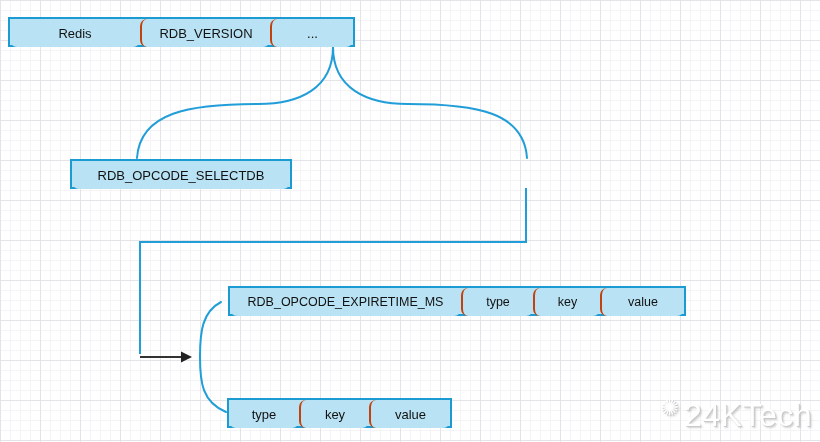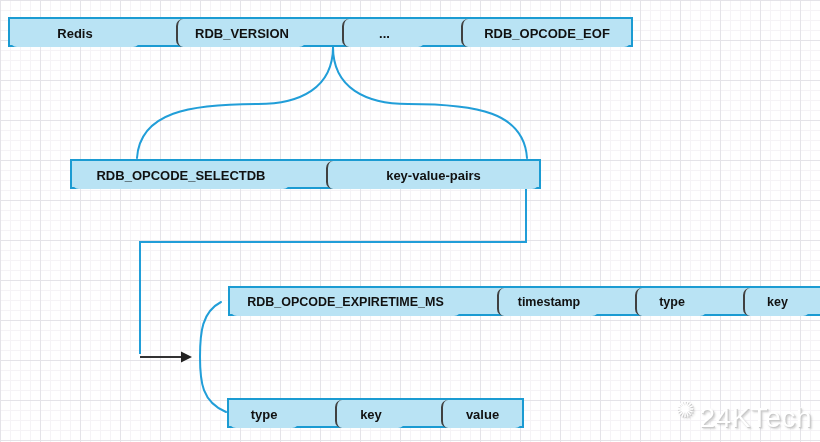--- a/index.html
+++ b/index.html
@@ -19,38 +19,38 @@
   }
   .connector-layer{position:absolute;left:0;top:0;width:820px;height:442px;pointer-events:none;}
   .diagram-row{
     position:absolute;display:flex;align-items:stretch;
     border:2px solid #1b9bd2;background:#b9e3f4;
     box-sizing:content-box;
   }
   .diagram-cell{
     display:flex;align-items:center;justify-content:center;
     background:#b9e3f4;color:#111;
-    font-weight:bold;font-size:13px;white-space:nowrap;
+    font-weight:normal;font-size:13px;white-space:nowrap;
     box-sizing:border-box;height:28px;border-radius:7px;
   }
-  .diagram-cell + .diagram-cell{border-left:2px solid #404040;margin-left:36px;}
+  .diagram-cell + .diagram-cell{border-left:2px solid #c2410c;}
   .row-top   {left:8px;  top:17px;  height:26px;}
   .row-db    {left:70px; top:159px; height:26px;}
   .row-expire{left:228px;top:286px; height:26px;}
   .row-expire .diagram-cell{font-size:12.5px;}
   .row-kv    {left:227px;top:398px; height:26px;}
   .watermark{
     position:absolute;right:8px;bottom:8px;
     display:flex;align-items:center;gap:5px;
     color:#ffffff;
     text-shadow:1px 1px 0 #c9c9c9, 2px 2px 2px rgba(150,150,150,0.45);
     user-select:none;
   }
   .watermark .wm-logo{font-size:22px;line-height:1;}
-  .watermark .wm-text{font-size:28px;letter-spacing:0.5px;margin-top:16px;}
+  .watermark .wm-text{font-size:32px;letter-spacing:0.5px;margin-top:16px;}
 </style>
 </head>
 <body>
 
 <div class="canvas">
 
   <svg class="connector-layer" width="820" height="442" viewBox="0 0 820 442" xmlns="http://www.w3.org/2000/svg">
 
     <path d="M 333 47 C 333 88 300 104 258 104 C 190 104 140 112 137 158" fill="none" stroke="#219ed8" stroke-width="2" stroke-linecap="round"></path>
     <path d="M 333 47 C 333 88 366 104 408 104 C 476 104 524 112 527 158" fill="none" stroke="#219ed8" stroke-width="2" stroke-linecap="round"></path>
@@ -60,31 +60,28 @@
     <line x1="140" y1="357" x2="181" y2="357" stroke="#333333" stroke-width="2"></line>
     <polygon points="181,351.5 192,357 181,362.5" fill="#222222"></polygon>
 
     <path d="M 221 302 C 202 312 200 332 200 357 C 200 382 202 402 226 412" fill="none" stroke="#219ed8" stroke-width="2" stroke-linecap="round"></path>
   </svg>
 
   <div class="diagram-row row-top">
     <div class="diagram-cell" style="width:130px">Redis</div>
     <div class="diagram-cell" style="width:130px">RDB_VERSION</div>
     <div class="diagram-cell" style="width:83px">...</div>
-    <div class="diagram-cell" style="width:170px">RDB_OPCODE_EOF</div>
   </div>
 
   <div class="diagram-row row-db">
     <div class="diagram-cell" style="width:218px">RDB_OPCODE_SELECTDB</div>
-    <div class="diagram-cell" style="width:213px">key-value-pairs</div>
   </div>
 
   <div class="diagram-row row-expire">
     <div class="diagram-cell" style="width:231px">RDB_OPCODE_EXPIRETIME_MS</div>
-    <div class="diagram-cell" style="width:102px">timestamp</div>
     <div class="diagram-cell" style="width:72px">type</div>
     <div class="diagram-cell" style="width:67px">key</div>
     <div class="diagram-cell" style="width:84px">value</div>
   </div>
 
   <div class="diagram-row row-kv">
     <div class="diagram-cell" style="width:70px">type</div>
     <div class="diagram-cell" style="width:70px">key</div>
     <div class="diagram-cell" style="width:81px">value</div>
   </div>

